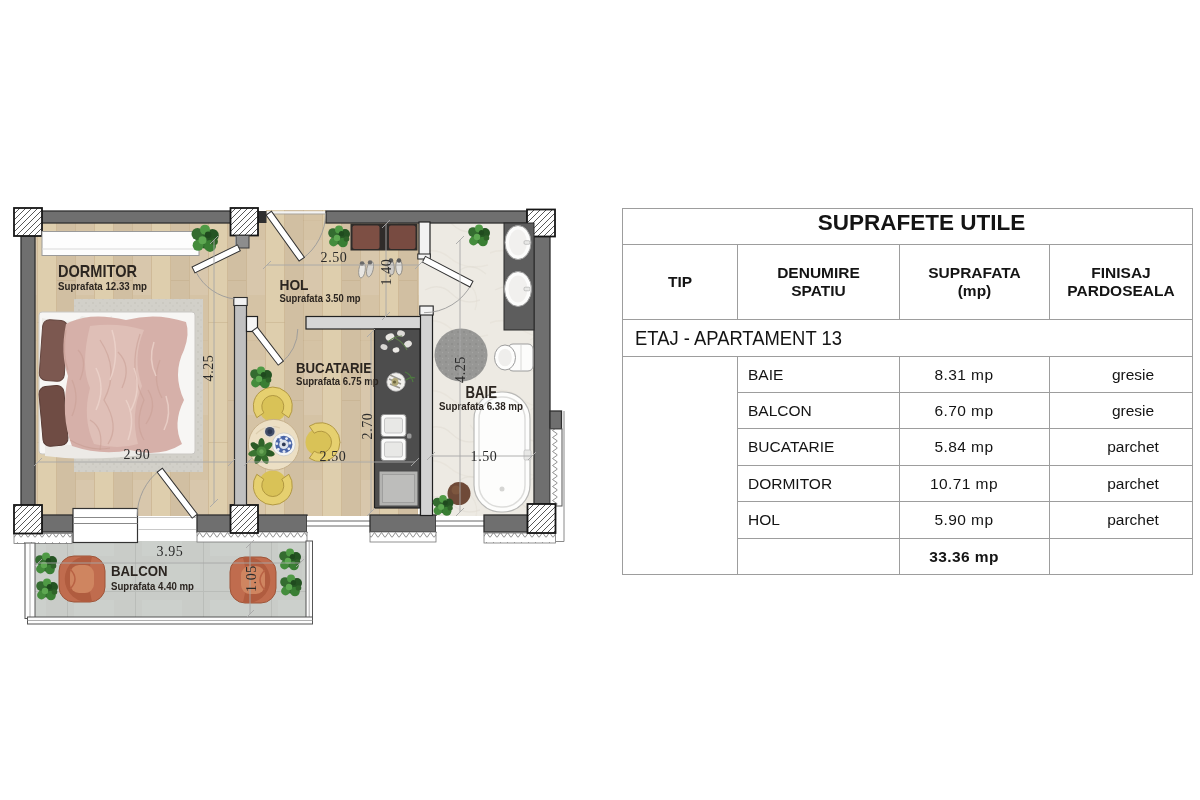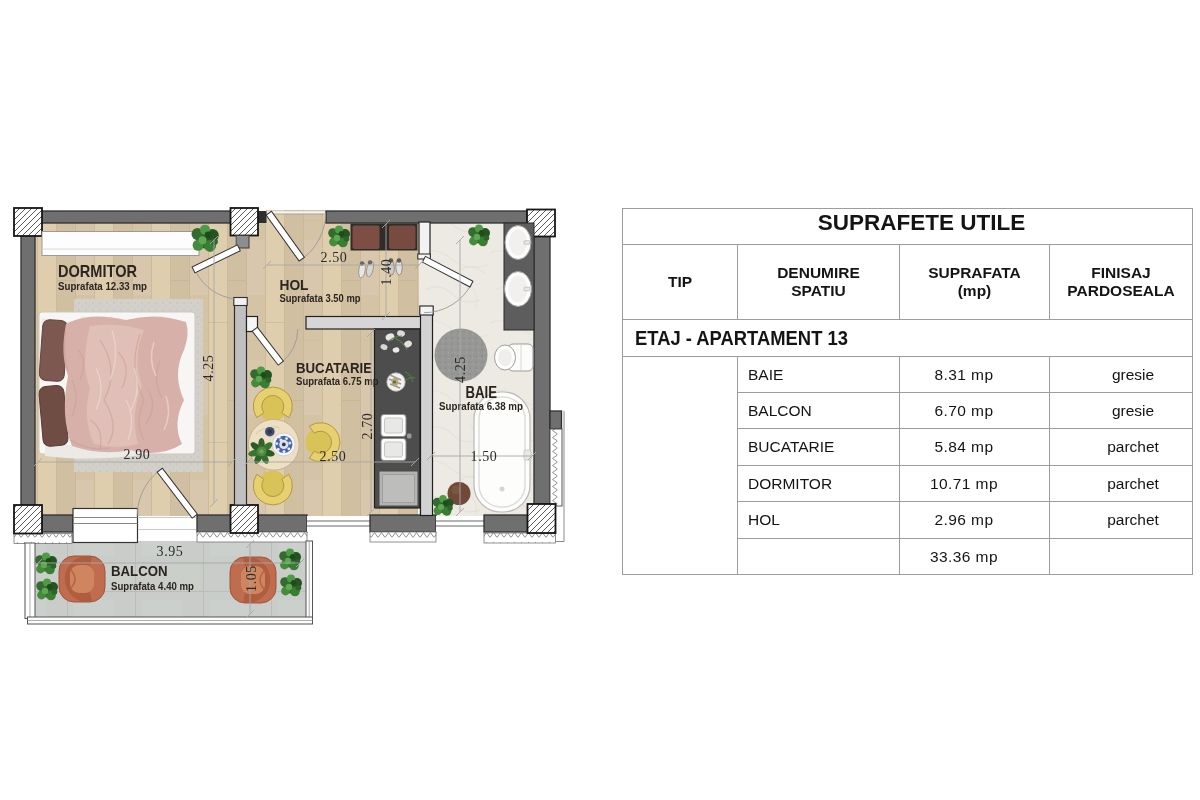--- a/index.html
+++ b/index.html
@@ -519,21 +519,21 @@
           </tr>
 
 <tr style="font-weight:bold;font-size:17.5px;">
 <td class="c" style="height:74px;">TIP</td>
 <td class="c">DENUMIRE<br>SPATIU</td>
 <td class="c">SUPRAFATA<br>(mp)</td>
 <td class="c">FINISAJ<br>PARDOSEALA</td>
 </tr>
 
 <tr>
-            <td colspan="4" style="height:36px;font-weight:bold;font-size:20px;padding-left:12px;"><div style="display:inline-block;transform:scaleX(0.92);transform-origin:left center;white-space:nowrap;">ETAJ - APARTAMENT 13</div></td>
+            <td colspan="4" style="height:36px;font-weight:normal;font-size:20px;padding-left:12px;"><div style="display:inline-block;transform:scaleX(0.92);transform-origin:left center;white-space:nowrap;">ETAJ - APARTAMENT 13</div></td>
           </tr>
 
 <tr style="height:36px;">
             <td rowspan="6"></td>
             <td style="padding-left:10px;">BAIE</td>
             <td class="c n">8.31 mp</td>
             <td class="c f">gresie</td>
           </tr>
 
 <tr style="height:36px;">
@@ -549,25 +549,25 @@
           </tr>
 
 <tr style="height:36px;">
             <td style="padding-left:10px;">DORMITOR</td>
             <td class="c n">10.71 mp</td>
             <td class="c f">parchet</td>
           </tr>
 
 <tr style="height:37px;">
             <td style="padding-left:10px;">HOL</td>
-            <td class="c n">2.96 mp</td>
+            <td class="c n">5.90 mp</td>
             <td class="c f">parchet</td>
           </tr>
 
 <tr style="height:36px;">
             <td></td>
-            <td class="c n" style="font-weight:normal;margin-top:24px;">33.36 mp</td>
+            <td class="c n" style="font-weight:bold;margin-top:24px;">33.36 mp</td>
             <td></td>
           </tr>
 </tbody>
 </table>
 </div>
 </div>
 
 </body></html>

